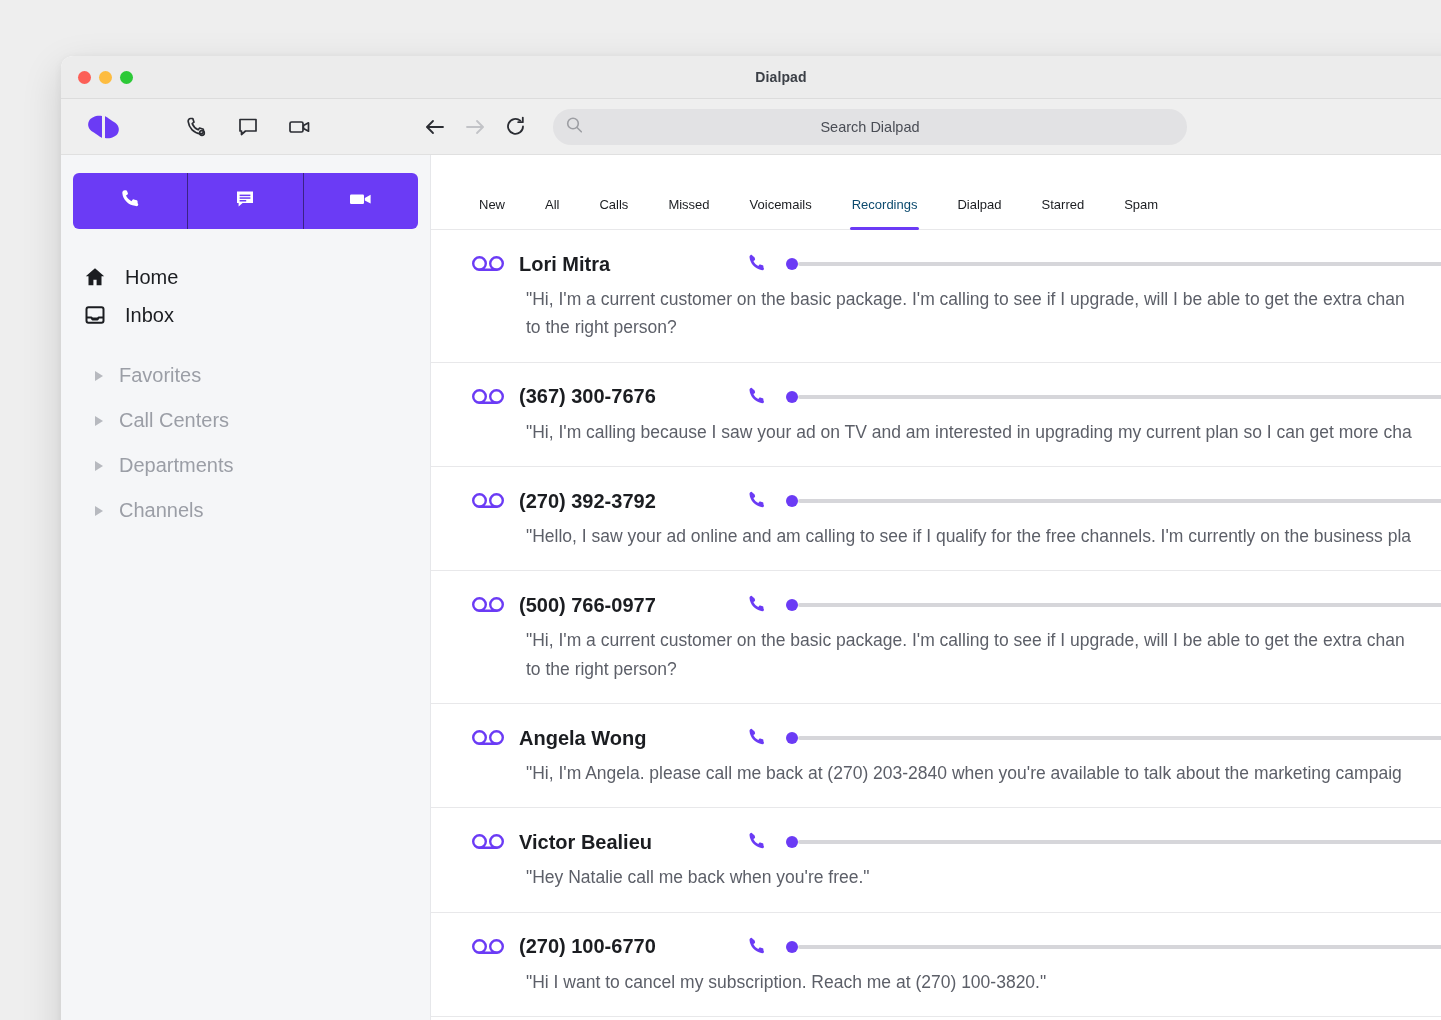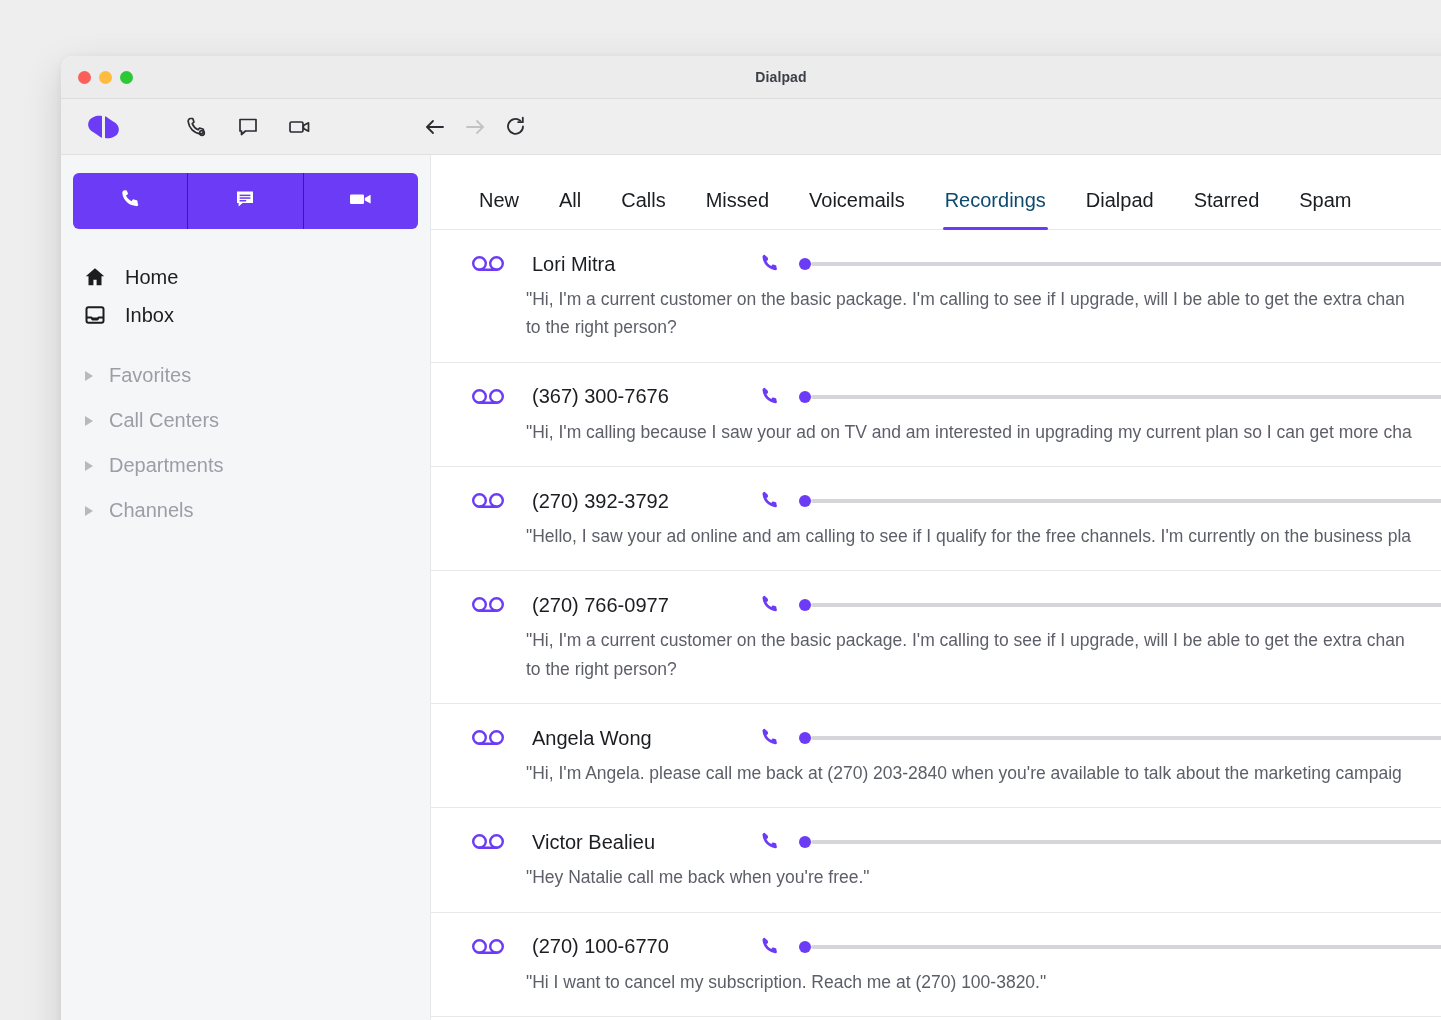--- a/index.html
+++ b/index.html
@@ -130,21 +130,21 @@
     margin-left: 14px;
     font-size: 20px;
     color: #1b1d21;
   }
 
   .group-list { margin-top: 26px; }
   .group-item {
     display: flex;
     align-items: center;
     height: 45px;
-    padding-left: 24px;
+    padding-left: 34px;
     cursor: pointer;
   }
   .caret {
     width: 0; height: 0;
     border-left: 8px solid #b7b9bf;
     border-top: 5.5px solid transparent;
     border-bottom: 5.5px solid transparent;
     margin-right: 16px;
   }
   .group-label { font-size: 20px; color: #9b9ea6; }
@@ -154,21 +154,21 @@
 
   .tabs {
     height: 75px;
     display: flex;
     align-items: flex-end;
     border-bottom: 1px solid #e8e8ea;
     padding-left: 28px;
     white-space: nowrap;
   }
   .tab {
-    font-size: 20px;
+    font-size: 13px;
     color: #1b1d21;
     padding: 0 20px 17px 20px;
     cursor: pointer;
     position: relative;
   }
   .tab.active { color: #0c4a6e; }
   .tab.active::after {
     content: "";
     position: absolute;
     left: 18px; right: 18px; bottom: -1px;
@@ -182,26 +182,27 @@
     border-bottom: 1px solid #e8e8ea;
     padding: 22px 0 20px 0;
   }
   .row-head {
     display: flex;
     align-items: center;
     padding-left: 40px;
   }
   .vm-icon { width: 38px; display: flex; align-items: center; flex: 0 0 38px; }
   .row-title {
-    margin-left: 23px;
+    margin-left: 10px;
     font-size: 20px;
     color: #1b1d21;
     width: 228px;
     flex: 0 0 228px;
     white-space: nowrap;
+    font-weight: bold;
   }
   .call-ico { flex: 0 0 24px; display: flex; align-items: center; }
   .player {
     display: flex;
     align-items: center;
     margin-left: 15px;
     flex: 1;
     min-width: 0;
   }
   .knob {
@@ -285,20 +286,29 @@
         </svg>
       </div>
       <div class="nav-ico">
         <svg width="23" height="23" viewBox="0 0 23 23" fill="none" stroke="#2b2d33" stroke-width="1.8" stroke-linecap="round">
           <path d="M19 11.5 A7.5 7.5 0 1 1 16.3 5.6"></path>
           <path d="M18.8 2.6 L18.8 7.2 L14.2 7.2" stroke-linejoin="round"></path>
         </svg>
       </div>
     </div>
 
+    <div class="searchbar">
+      <span class="search-ico">
+        <svg width="17" height="17" viewBox="0 0 17 17" fill="none" stroke="#4a4d55" stroke-width="1.6" stroke-linecap="round">
+          <circle cx="7" cy="7" r="5.3"></circle>
+            <path d="M11 11 L15.3 15.3"></path>
+        </svg>
+      </span>
+      <span class="search-ph">Search Dialpad</span>
+    </div>
   </div>
 
   <div class="body-split">
 
     <div class="sidebar">
 
       <div class="action-row">
         <div class="action-btn">
           <span>
             <svg width="24" height="24" viewBox="0 0 24 24" fill="#ffffff">
@@ -457,21 +467,21 @@
 
   <div class="row">
     <div class="row-head">
       <span class="vm-icon">
         <svg width="34" height="20" viewBox="0 0 34 20" fill="none" stroke="#6b3bf5" stroke-width="2.4">
           <circle cx="8.5" cy="9.5" r="6.3"></circle>
           <circle cx="25.5" cy="9.5" r="6.3"></circle>
           <path d="M8.5 15.8 H25.5" stroke-linecap="round"></path>
         </svg>
       </span>
-      <span class="row-title">(270) 766-0977</span>
+      <span class="row-title">(500) 766-0977</span>
       <span class="call-ico">
         <svg width="22" height="24" viewBox="0 0 22 24" fill="#6b3bf5">
           <path d="M4.6 2.8 C3.4 2.8 2.4 3.8 2.5 5.1 C3.1 11.6 8 16.9 14.2 17.9 C15.4 18.1 16.4 17.1 16.4 15.9 L16.4 14.2 C16.4 13.8 16.1 13.4 15.7 13.3 L13.2 12.5 C12.8 12.4 12.4 12.5 12.1 12.9 L11.3 14.1 C9.1 12.9 7.3 11.1 6.4 9 L7.7 8.2 C8 7.9 8.2 7.5 8.1 7.1 L7.3 5.1 C7.1 4.7 6.8 4.5 6.4 4.5 Z"></path>
           <circle cx="15.4" cy="16.8" r="1.5"></circle>
         </svg>
       </span>
       <span class="player">
         <span class="knob"></span>
         <span class="track"></span>
       </span>

